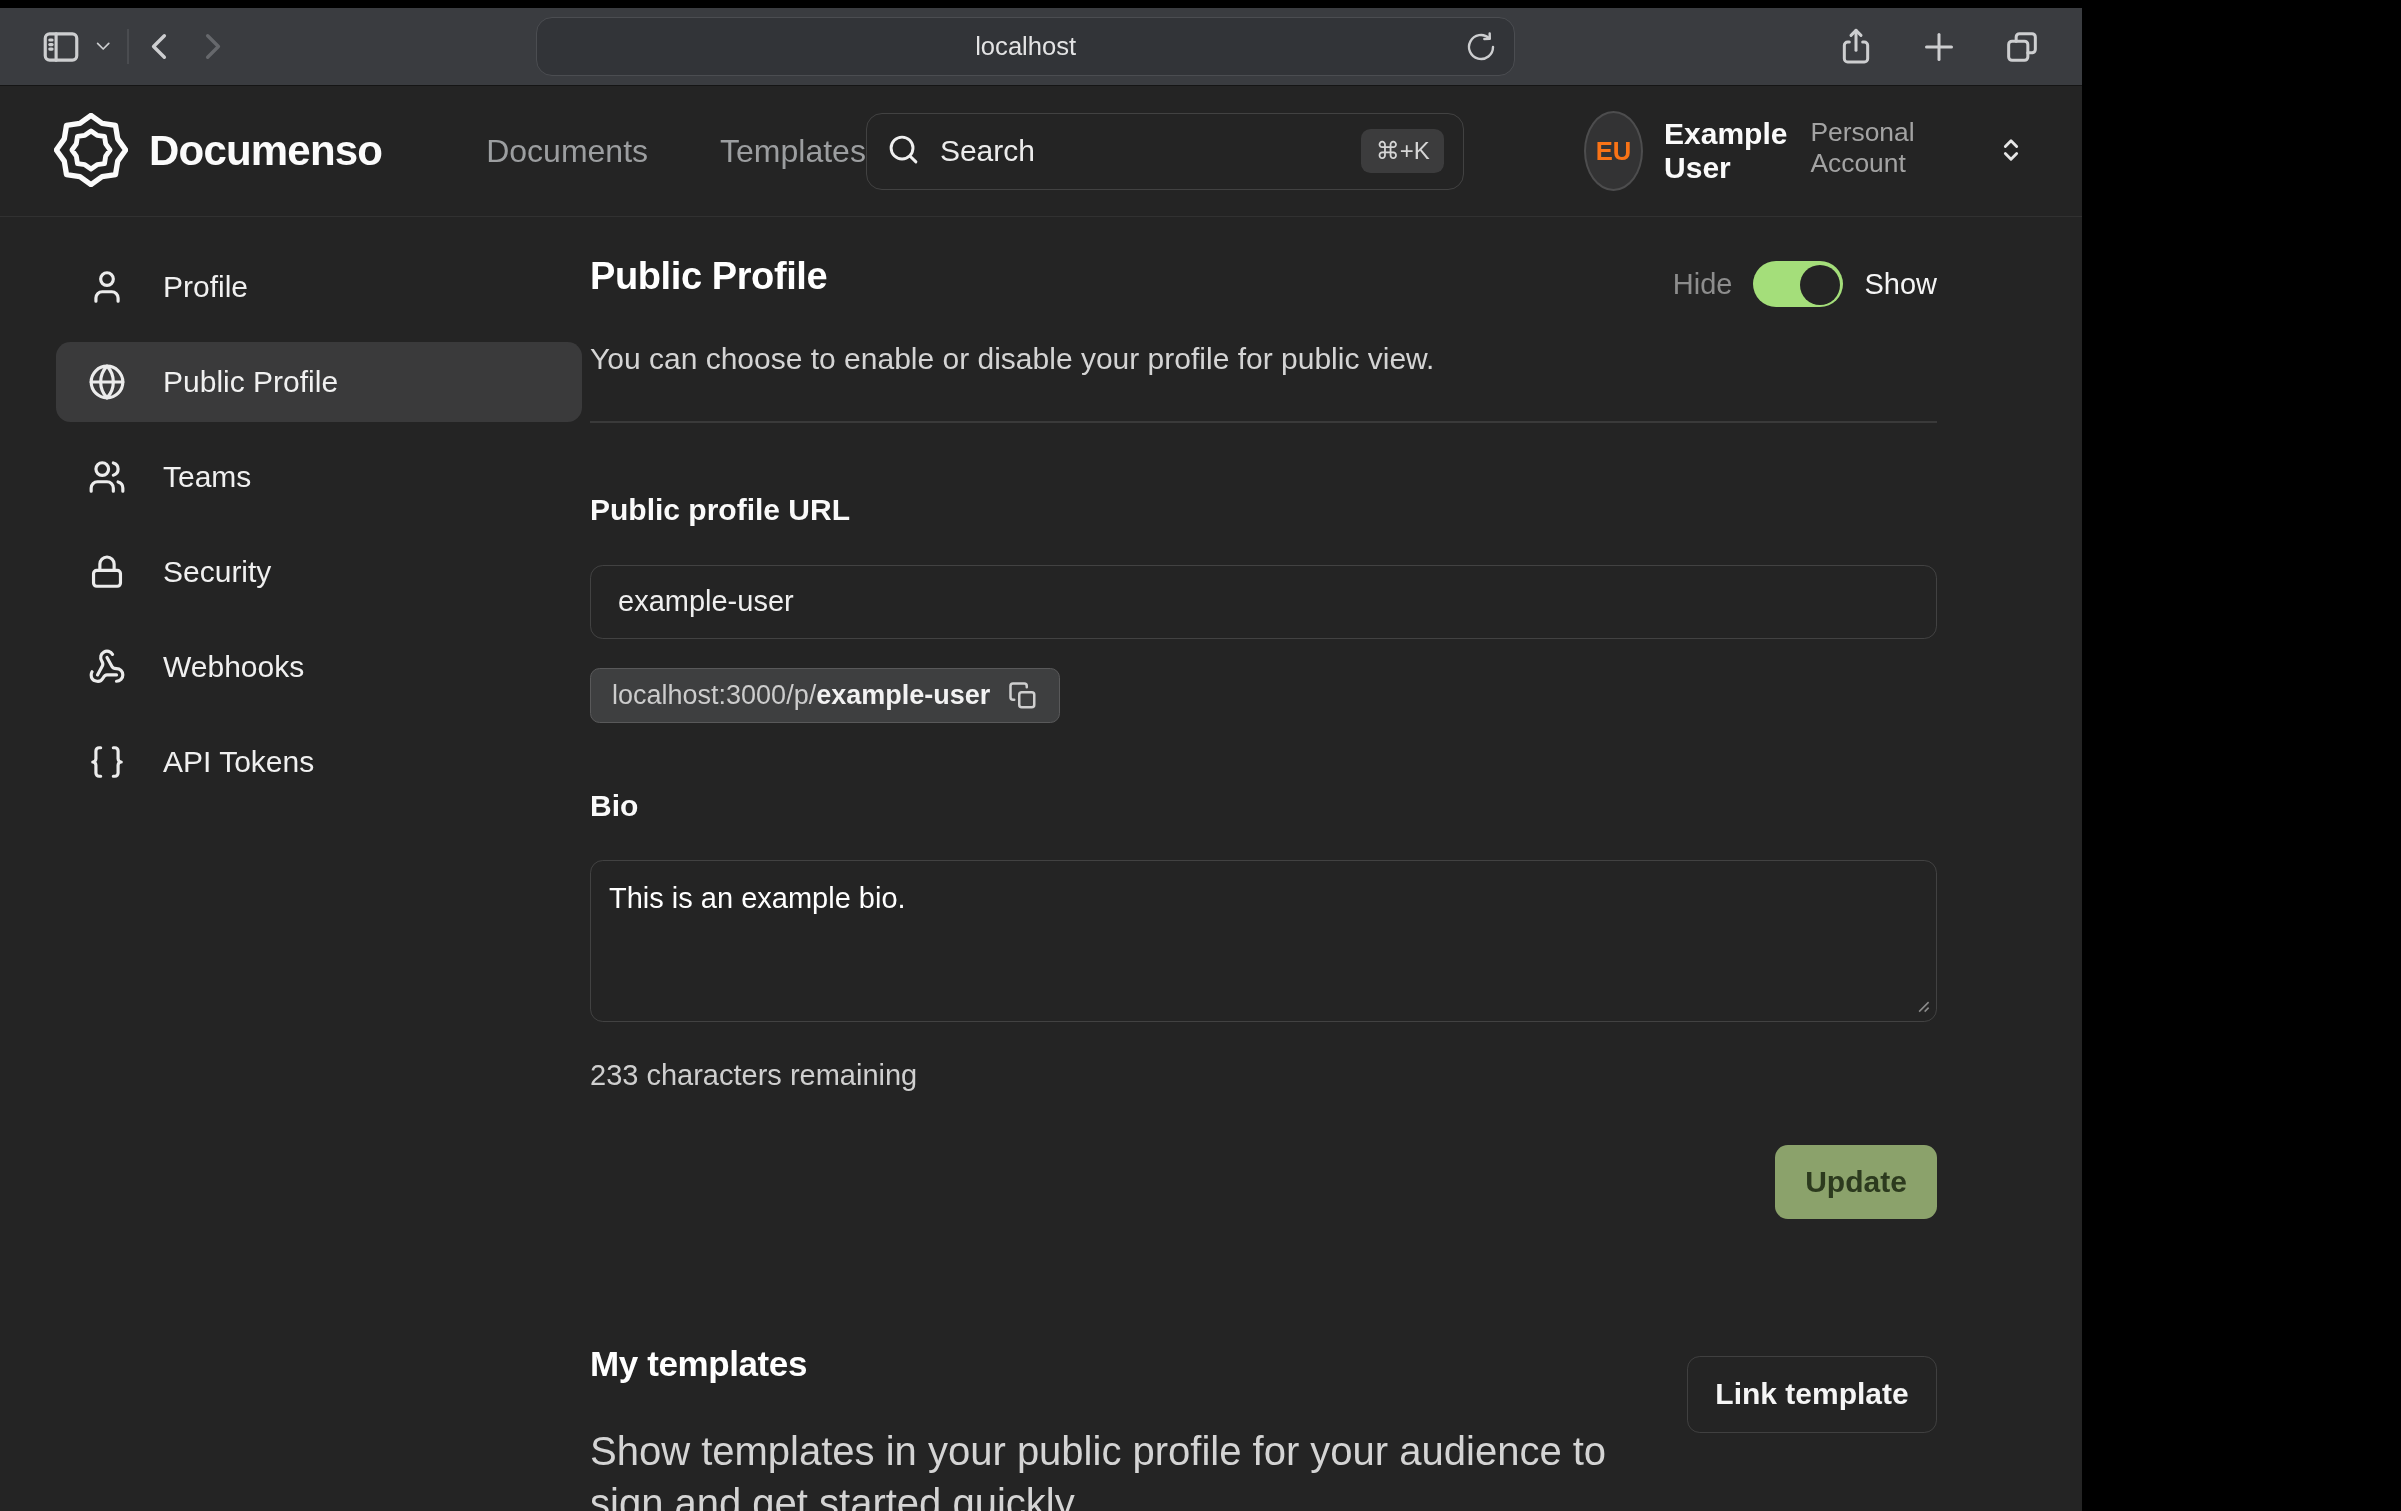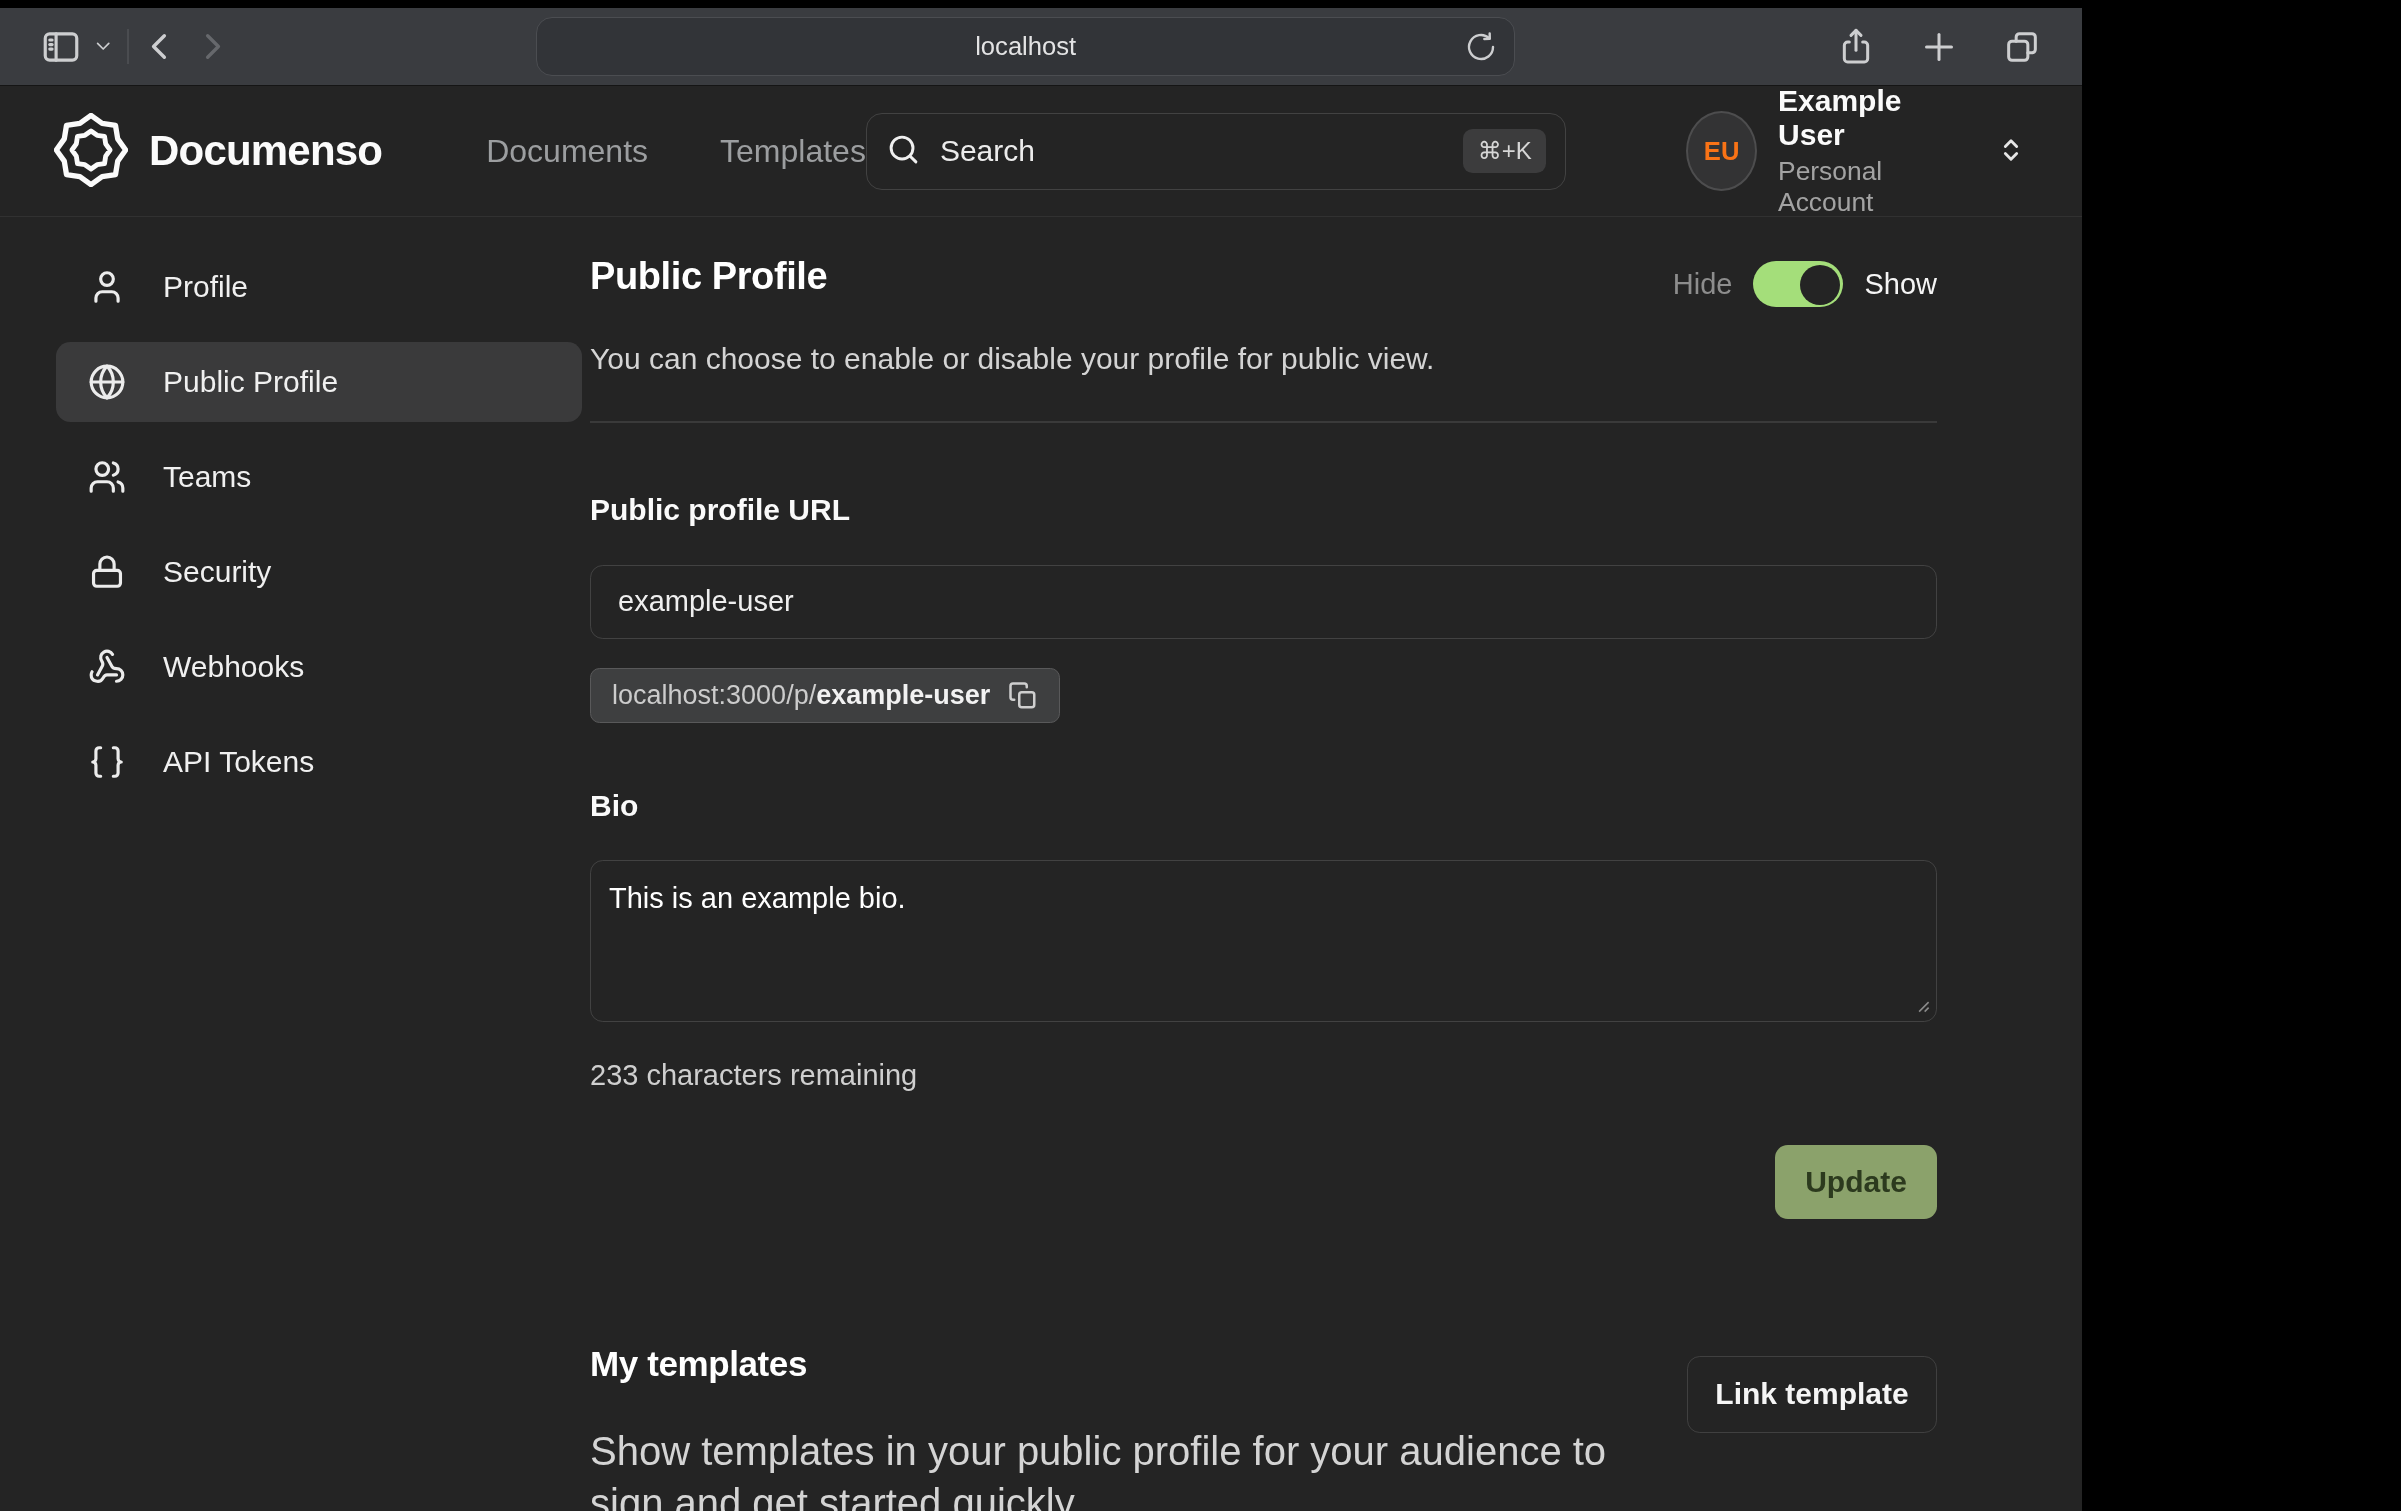--- a/index.html
+++ b/index.html
@@ -29,21 +29,21 @@
   .main-nav { display:flex; gap:72px; margin-left:104px; }
   .main-nav .nav-item { color:#9c9ea0; font-size:32px; font-weight:500; cursor:pointer; }
   .searchbar { margin-left:auto; width:766px; height:77px; border:1.6px solid #424242; border-radius:16px;
                display:flex; align-items:center; padding:0 19px; gap:19px; }
   .searchbar input { flex:1; background:transparent; border:none; outline:none; color:#f2f2f2; font-size:30px; font-family:inherit; }
   .searchbar input::placeholder { color:#ececec; opacity:1; }
   .kbd { background:#3c3c3d; color:#d6d6d6; border-radius:9.6px; font-size:24px; padding:8px 14.4px; }
   .user { display:flex; align-items:center; gap:21px; margin-left:120px; cursor:pointer; }
   .avatar { width:80px; height:80px; border-radius:50%; background:#333334; border:2.4px solid #4d4d4e;
             display:flex; align-items:center; justify-content:center; color:#f97316; font-size:25.6px; font-weight:600; }
-  .user-meta { display:flex; flex-direction:column; gap:3.2px;justify-content:center; }
+  .user-meta { display:flex; gap:3.2px;justify-content:center; }
   .user-name { color:#fafafa; font-size:30px; font-weight:600; }
   .user-type { color:#a3a3a3; font-size:26.4px; }
 
   
   .layout { display:flex; }
   .sidebar { width:590px; padding:30px 0 0 56px; flex:0 0 auto; }
   .side-item { width:526px; height:80px; margin-bottom:15px; border-radius:14.4px; display:flex; align-items:center;
                gap:37px; padding:0 32px; cursor:pointer; }
   .side-item.active { background:#3a3a3b; }
   .side-item svg { stroke:#ececec; fill:none; stroke-width:2; stroke-linecap:round; stroke-linejoin:round; }

